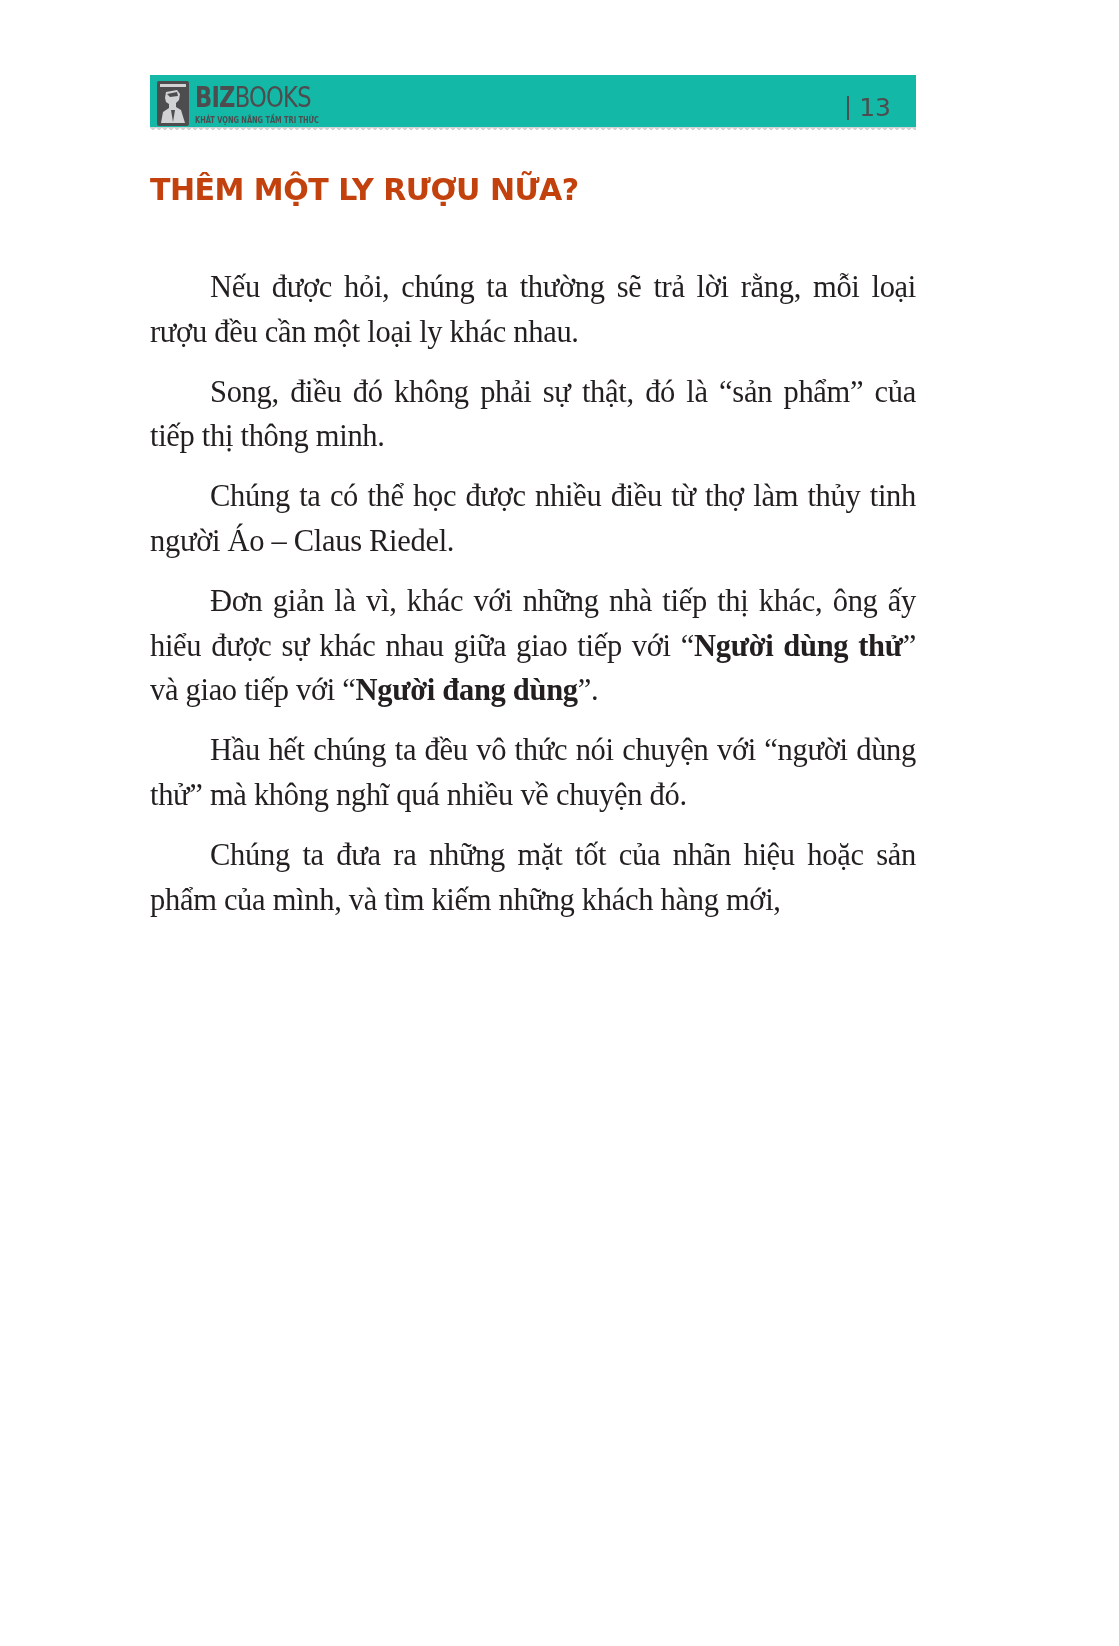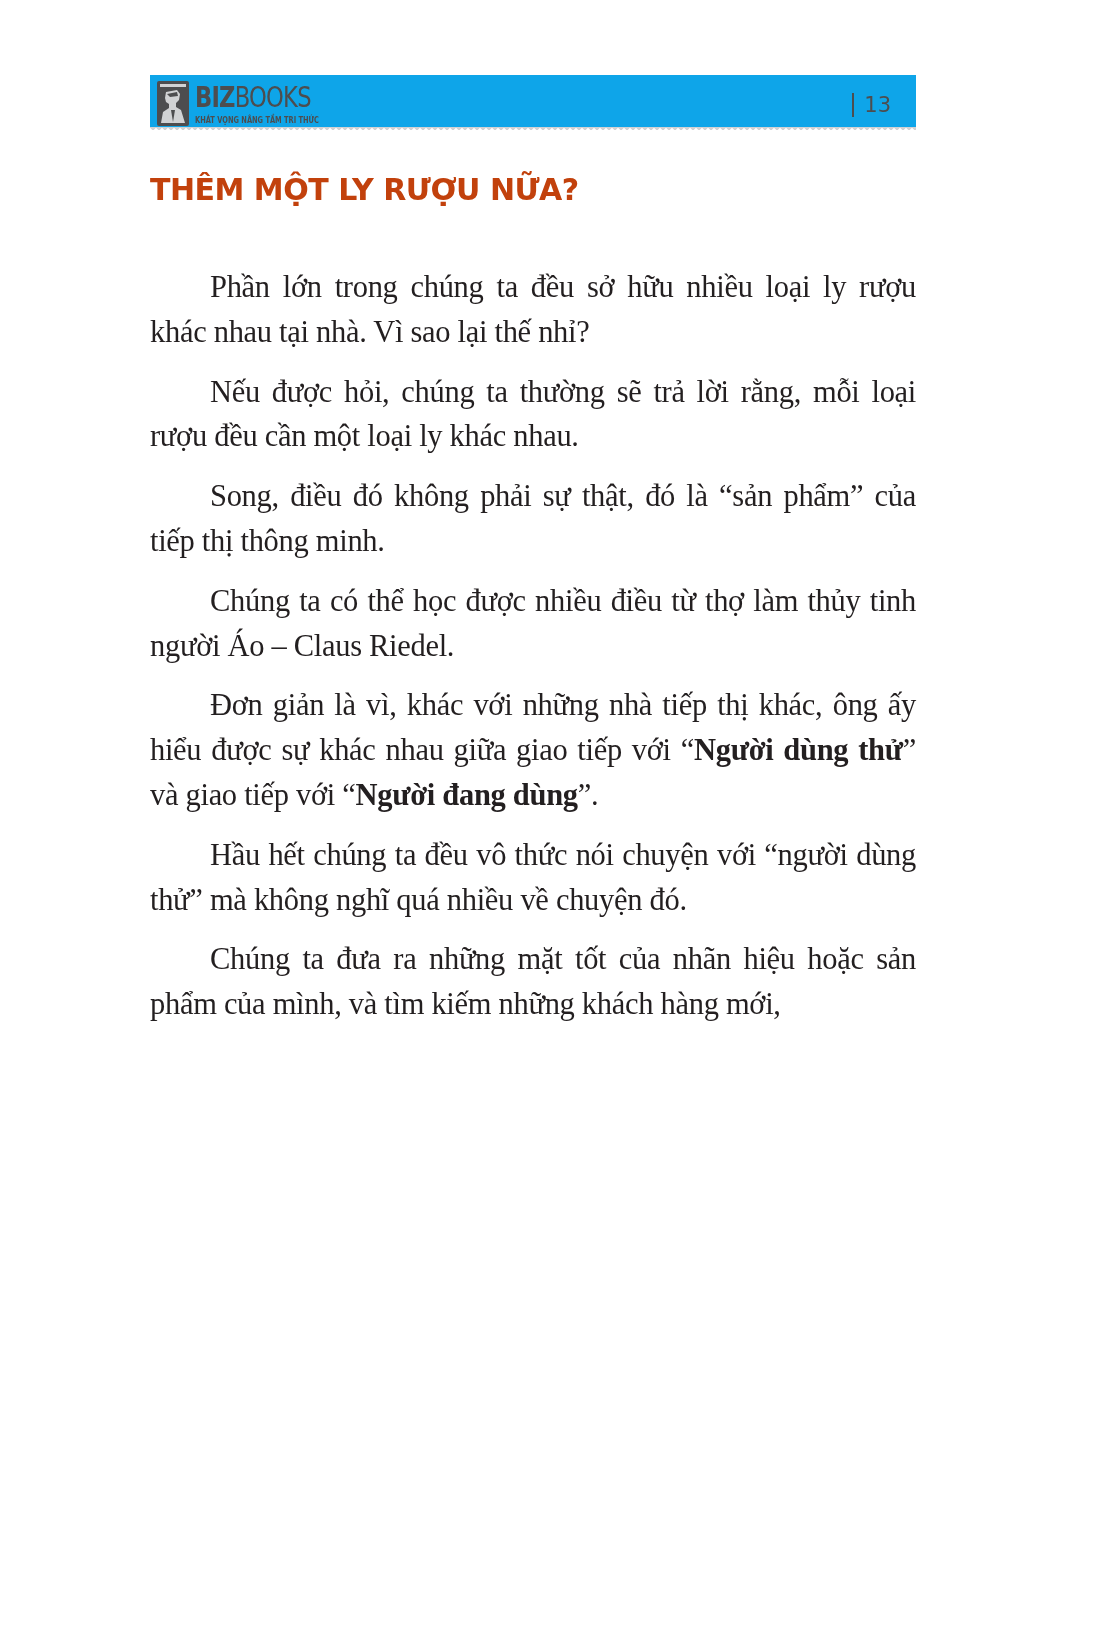--- a/index.html
+++ b/index.html
@@ -13,21 +13,21 @@
       position: relative;
       overflow: hidden;
       color: #231f20;
     }
     .header-bar {
       position: absolute;
       left: 150px;
       top: 75px;
       width: 766px;
       height: 53px;
-      background: #0ea5e9;
+      background: #14b8a6;
     }
     .header-bar::after {
       content: "";
       position: absolute;
       left: 0;
       right: 0;
       bottom: -4px;
       height: 5px;
       background:
         radial-gradient(circle at 3px 0px, #d1d2d4 2.6px, transparent 3px) repeat-x;
@@ -71,21 +71,21 @@
       transform: scaleX(0.7);
       transform-origin: left top;
       white-space: nowrap;
       margin-top: 2px;
     }
     .page-number {
       position: absolute;
       right: 25px;
       top: 18px;
       font-family: "DejaVu Sans", sans-serif;
-      font-size: 21px;
+      font-size: 25px;
       color: #4d4d4f;
       display: flex;
       align-items: center;
     }
     .page-sep {
       display: inline-block;
       width: 2px;
       height: 24px;
       background: #4d4d4f;
       margin-right: 10px;
@@ -141,20 +141,19 @@
   </div>
   <div class="page-number">
     <span class="page-sep"></span>
     <span>13</span>
   </div>
 </div>
 
 <h1 class="chapter-title">THÊM MỘT LY RƯỢU NỮA?</h1>
 
 <div class="body-text">
-  <p>Phần lớn trong chúng ta đều sở hữu nhiều loại ly rượu khác nhau tại nhà. Vì sao lại thế nhỉ?</p>
   <p>Nếu được hỏi, chúng ta thường sẽ trả lời rằng, mỗi loại rượu đều cần một loại ly khác nhau.</p>
   <p>Song, điều đó không phải sự thật, đó là “sản phẩm” của tiếp thị thông minh.</p>
   <p>Chúng ta có thể học được nhiều điều từ thợ làm thủy tinh người Áo – Claus Riedel.</p>
   <p><span>Đơn giản là vì, khác với những nhà tiếp thị khác, ông ấy hiểu được sự khác nhau giữa giao tiếp với “</span><strong>Người dùng thử</strong><span>” và giao tiếp với “</span><strong>Người đang dùng</strong><span>”.</span></p>
   <p>Hầu hết chúng ta đều vô thức nói chuyện với “người dùng thử” mà không nghĩ quá nhiều về chuyện đó.</p>
   <p>Chúng ta đưa ra những mặt tốt của nhãn hiệu hoặc sản phẩm của mình, và tìm kiếm những khách hàng mới,</p>
 </div>
 
 </body></html>

